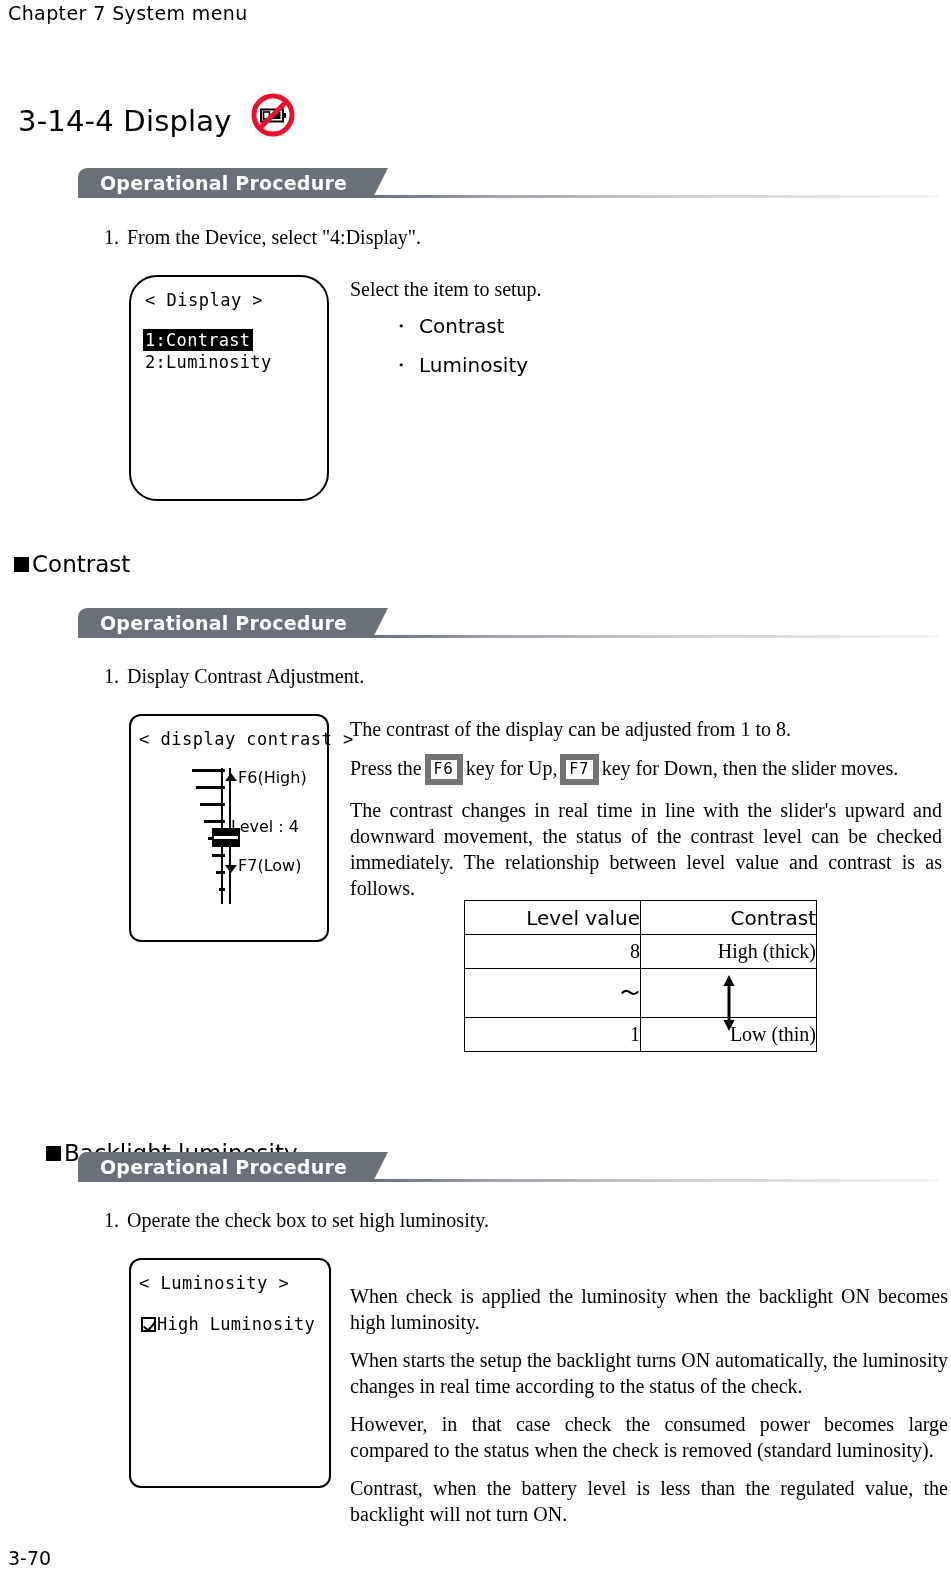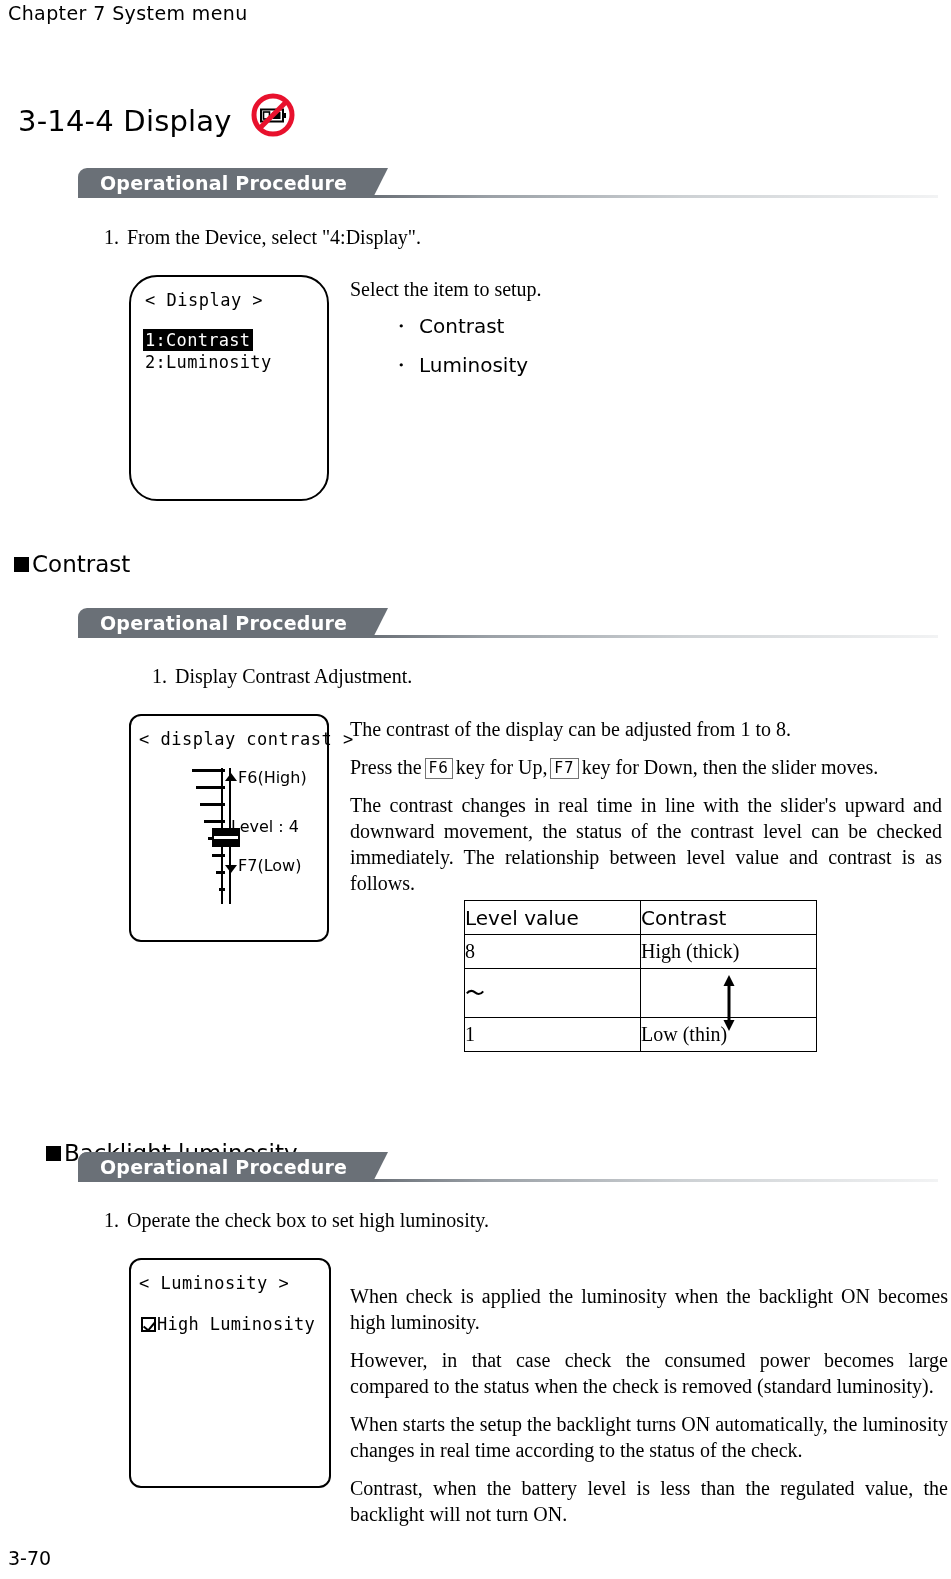--- a/index.html
+++ b/index.html
@@ -257,21 +257,21 @@
     font-family: "Liberation Serif", serif;
     font-size: 20px;
     line-height: 26px;
     color: #000;
     text-align: justify;
   }
   .body-text p { margin: 0 0 12px 0; }
   .body-text p:last-child { margin-bottom: 0; }
   .keycap {
     display: inline-block;
-    border: 1px solid #737373;
+    border: 6px solid #737373;
     font-family: "DejaVu Sans", sans-serif;
     font-size: 15px;
     line-height: 17px;
     padding: 1px 3px;
     margin: 0 3px;
     vertical-align: 1px;
     letter-spacing: 1px;
   }
 
   
@@ -292,21 +292,21 @@
   }
 
   
   .lv-table {
     position: absolute;
     border-collapse: collapse;
     table-layout: fixed;
   }
   .lv-table td, .lv-table th {
     border: 1px solid #000;
-    text-align: left;
+    text-align: right;
     padding: 0;
     font-weight: normal;
   }
   .lv-table th {
     font-family: "DejaVu Sans", sans-serif;
     font-size: 20px;
     height: 33px;
   }
   .lv-table td {
     font-family: "Liberation Serif", serif;
@@ -392,21 +392,21 @@
   </div>
 
   <div class="op-banner" style="top:608px;">
     <div class="op-rule-left"></div>
     <div class="op-tab"></div>
     <div class="op-tab-wedge"></div>
     <div class="op-tab-label">Operational Procedure</div>
     <div class="op-rule"></div>
   </div>
 
-  <div class="step" style="left:104px; top:665px;margin-left:48px;">
+  <div class="step" style="left:104px; top:665px;">
     <span class="num">1.</span><span>Display Contrast Adjustment.</span>
   </div>
 
   <div class="lcd" style="left:129px; top:714px; width:200px; height:228px;">
     <div class="lcd-title" style="left:8px;">&lt; display contrast &gt;</div>
 
     <div class="slider-wrap">
       <div class="tick" style="top:3px;   width:33px;"></div>
       <div class="tick" style="top:20px;  width:29px;"></div>
       <div class="tick" style="top:37px;  width:25px;"></div>
@@ -488,20 +488,20 @@
 
   <div class="lcd" style="left:129px; top:1258px; width:202px; height:230px;">
     <div class="lcd-title" style="left:8px;">&lt; Luminosity &gt;</div>
     <div class="lcd-item" style="left:10px; top:54px;">
       <span class="chk"></span><span>High Luminosity</span>
     </div>
   </div>
 
   <div class="body-text" style="left:350px; top:1283px; width:598px;">
     <p>When check is applied the luminosity when the backlight ON becomes high luminosity.</p>
+    <p>  When starts the setup the backlight turns ON automatically, the luminosity changes in real time according to the status of the check.</p>
     <p>However, in that case check the consumed power becomes large compared to the status when the check is removed (standard luminosity).</p>
-    <p>  When starts the setup the backlight turns ON automatically, the luminosity changes in real time according to the status of the check.</p>
     <p>Contrast, when the battery level is less than the regulated value, the backlight will not turn ON.</p>
   </div>
 
   <div class="footer">3-70</div>
 
 </div>
 
 </body></html>

